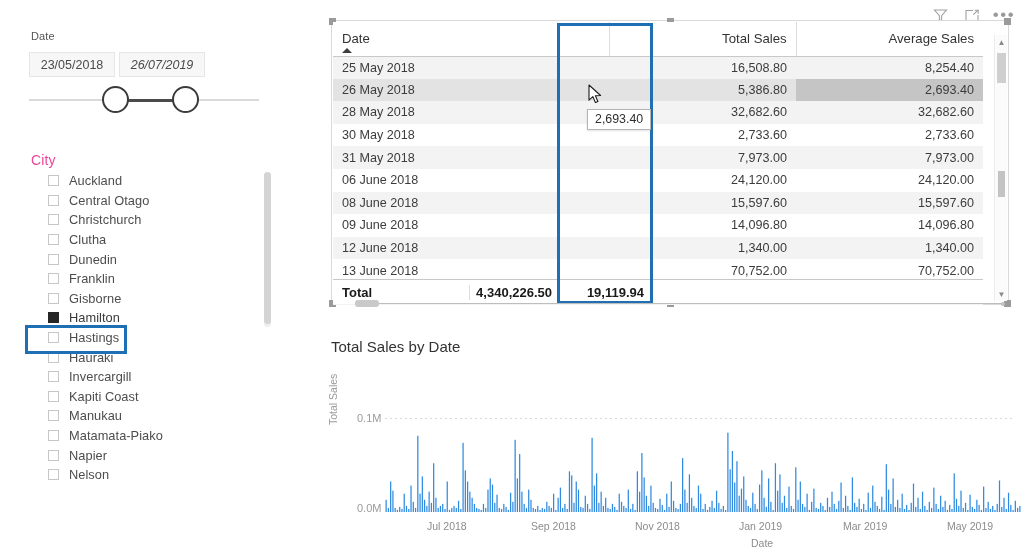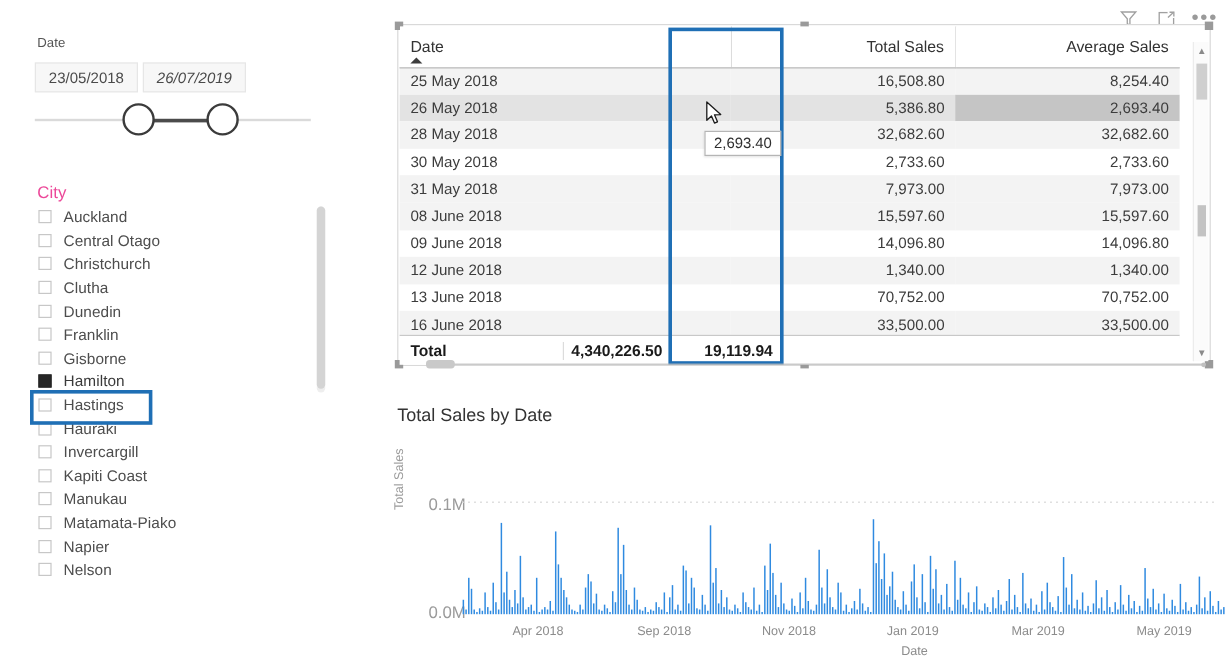--- a/index.html
+++ b/index.html
@@ -40,21 +40,21 @@
   .slider-handle {
     position:absolute; top:0; width:27px; height:27px; border-radius:50%;
     background:#ffffff; border:2px solid #3b3b3b;
   }
   #handle-left  { left:73px; }
   #handle-right { left:143px; }
 
   #city-label { left:31px; top:152px; font-size:14px; color:#ec4899; }
 
   #city-list {
-    position:absolute; left:28px; top:171px; width:240px; height:345px;
+    position:absolute; left:44px; top:171px; width:240px; height:345px;
     overflow:hidden;
   }
   .city-row {
     height:19.6px; display:flex; align-items:center; padding-left:4px;
   }
   .cbox {
     width:11px; height:11px; border:1px solid #c7c7c7; background:#fff;
     margin-right:10px; flex:0 0 auto;
   }
   .cbox.checked { background:#262626; border-color:#262626; }
@@ -179,21 +179,21 @@
 
   
   #chart-visual { position:absolute; left:331px; top:330px; width:690px; height:225px; }
   #chart-title {
     position:absolute; left:0; top:8px; font-size:15px; color:#333;
   }
   #y-axis-title {
     position:absolute; left:-4px; top:95px; font-size:10.5px; color:#9b9b9b;
     transform:rotate(-90deg); transform-origin:left top; white-space:nowrap;
   }
-  .ytick { position:absolute; left:14px; font-size:14px; color:#9b9b9b;padding-left:12px; }
+  .ytick { position:absolute; left:14px; font-size:11px; color:#9b9b9b;padding-left:12px; }
   #ytick-top { top:82px; }
   #ytick-bot { top:172px; }
   #gridline-top {
     position:absolute; left:54px; top:88px; width:630px; height:1px;
     background:repeating-linear-gradient(to right,#d8d8d8 0 2px,transparent 2px 5px);
   }
   #plot { position:absolute; left:54px; top:60px; width:636px; height:122px; }
   #plot svg { display:block; }
   .xtick { position:absolute; font-size:10.5px; color:#8c8c8c; top:190px; }
   #x-axis-title { position:absolute; top:207px; font-size:10.5px; color:#8c8c8c; }
@@ -343,20 +343,25 @@
         </tr>
         <tr class="">
           <td class="c-date">30 May 2018</td>
           <td class="c-num">2,733.60</td>
           <td class="c-num avg">2,733.60</td>
         </tr>
         <tr class="alt">
           <td class="c-date">31 May 2018</td>
           <td class="c-num">7,973.00</td>
           <td class="c-num avg">7,973.00</td>
+        </tr>
+        <tr class="">
+          <td class="c-date">06 June 2018</td>
+          <td class="c-num">24,120.00</td>
+          <td class="c-num avg">24,120.00</td>
         </tr>
         <tr class="alt">
           <td class="c-date">08 June 2018</td>
           <td class="c-num">15,597.60</td>
           <td class="c-num avg">15,597.60</td>
         </tr>
         <tr class="">
           <td class="c-date">09 June 2018</td>
           <td class="c-num">14,096.80</td>
           <td class="c-num avg">14,096.80</td>
@@ -694,21 +699,21 @@
         <rect x="620.67" y="118.95" width="1.24" height="3.05" fill="#2f8ae0"></rect>
         <rect x="622.93" y="102.68" width="1.24" height="19.32" fill="#2f8ae0"></rect>
         <rect x="625.19" y="114.88" width="1.24" height="7.12" fill="#2f8ae0"></rect>
         <rect x="627.46" y="119.97" width="1.24" height="2.03" fill="#2f8ae0"></rect>
         <rect x="629.72" y="110.82" width="1.24" height="11.18" fill="#2f8ae0"></rect>
         <rect x="631.98" y="117.93" width="1.24" height="4.07" fill="#2f8ae0"></rect>
         <rect x="634.25" y="115.90" width="1.24" height="6.10" fill="#2f8ae0"></rect>
       </svg>
     </div>
   <div id="xticks">
-      <div class="xtick" style="left: 96px;">Apr 2018</div>
+      <div class="xtick" style="left: 96px;">Jul 2018</div>
       <div class="xtick" style="left: 200px;">Sep 2018</div>
       <div class="xtick" style="left: 304px;">Nov 2018</div>
       <div class="xtick" style="left: 408px;">Jan 2019</div>
       <div class="xtick" style="left: 512px;">Mar 2019</div>
       <div class="xtick" style="left: 616px;">May 2019</div>
     </div>
   <div id="x-axis-title" style="left: 420px;">Date</div>
 </div>
 
 </body></html>

